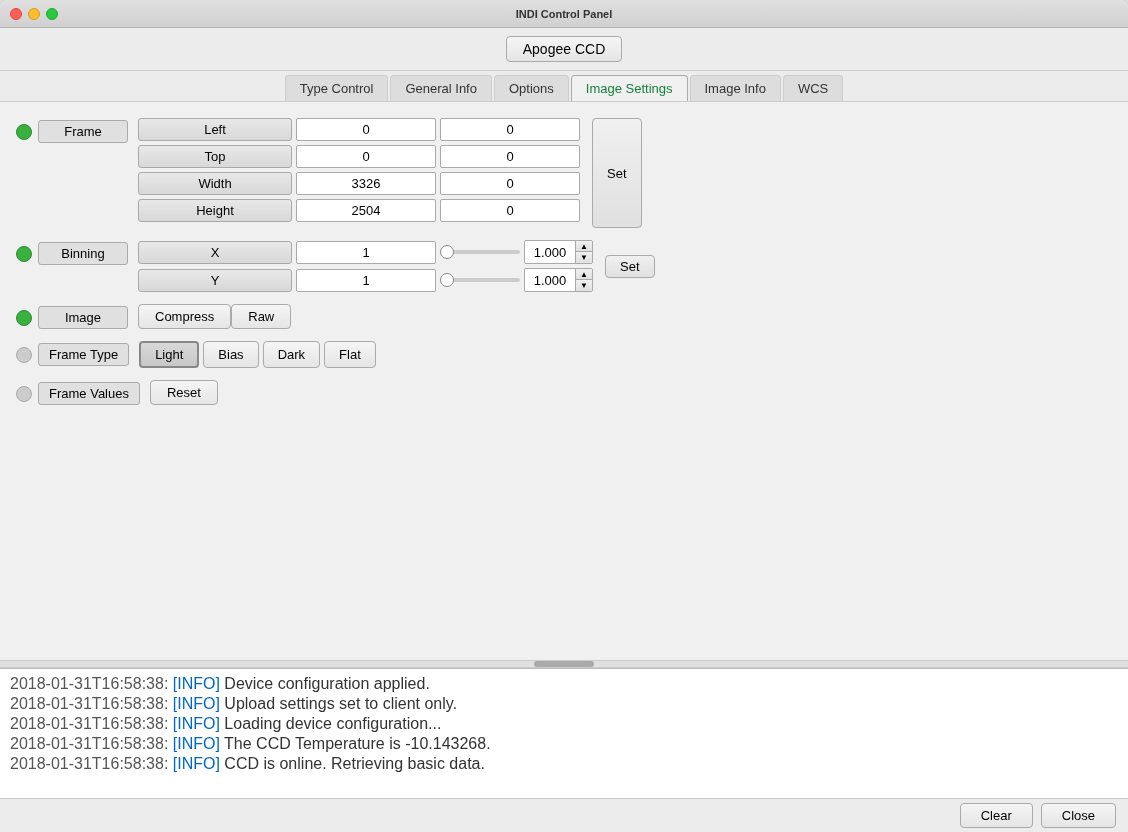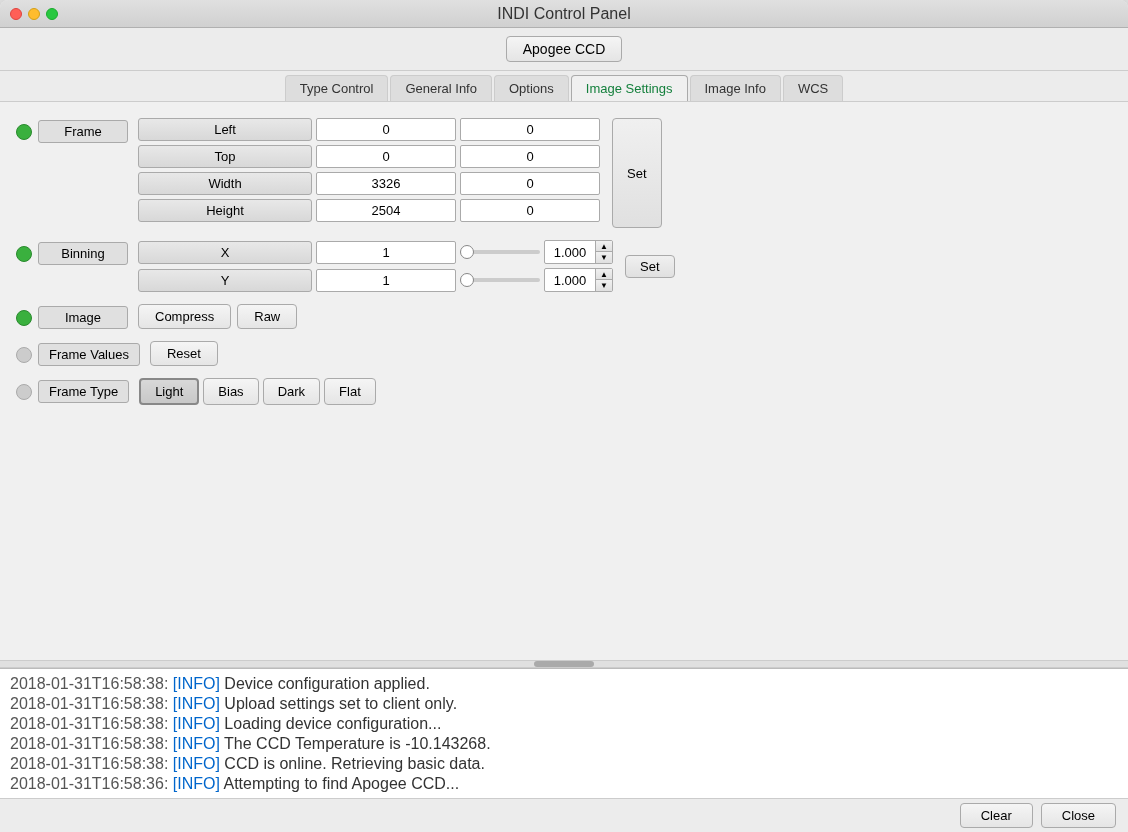--- a/index.html
+++ b/index.html
@@ -44,23 +44,23 @@
       width: 12px;
       height: 12px;
       border-radius: 50%;
     }
 
     .tl-close { background: #ff5f57; border: 1px solid #e0443e; }
     .tl-min { background: #febc2e; border: 1px solid #d4a017; }
     .tl-max { background: #28c840; border: 1px solid #1aac2d; }
 
     .titlebar-title {
-      font-size: 16px;
+      font-size: 11px;
       color: #333;
-      font-weight: 400;
+      font-weight: 700;
     }
 
     .toolbar {
       padding: 8px 0;
       display: flex;
       justify-content: center;
       background: #ececec;
       border-bottom: 1px solid #ccc;
     }
 
@@ -142,21 +142,21 @@
       display: flex;
       align-items: center;
       gap: 4px;
     }
 
     .field-label {
       background: linear-gradient(to bottom, #e8e8e8, #d8d8d8);
       border: 1px solid #aaa;
       border-radius: 3px;
       padding: 3px 0;
-      width: 174px;
+      width: 154px;
       text-align: center;
       font-size: 13px;
     }
 
     .field-input {
       background: white;
       border: 1px solid #aaa;
       border-radius: 2px;
       padding: 3px 6px;
       width: 140px;
@@ -267,21 +267,20 @@
       align-items: center;
     }
 
     .btn-compress, .btn-raw {
       background: linear-gradient(to bottom, #f5f5f5, #e5e5e5);
       border: 1px solid #aaa;
       border-radius: 4px;
       padding: 4px 16px;
       font-size: 13px;
       cursor: pointer;
-      margin-right: 6px;
     }
 
     .frame-type-btns {
       display: flex;
       gap: 4px;
     }
 
     .frame-type-btn {
       background: linear-gradient(to bottom, #f5f5f5, #e5e5e5);
       border: 1px solid #aaa;
@@ -485,35 +484,35 @@
       <div class="section-indicator indicator-green"></div>
       <div class="section-label-box">Image</div>
       <div class="image-section">
         <button class="btn-compress">Compress</button>
         <button class="btn-raw">Raw</button>
       </div>
     </div>
 
     <div class="section-wrapper">
       <div class="section-indicator indicator-gray"></div>
-      <div class="section-label-box">Frame Values</div>
-      <button class="btn-compress">Reset</button>
-    </div>
-
-    <div class="section-wrapper">
-      <div class="section-indicator indicator-gray"></div>
       <div class="section-label-box">Frame Type</div>
       <div class="frame-type-btns">
         <button class="frame-type-btn active">Light</button>
         <button class="frame-type-btn">Bias</button>
         <button class="frame-type-btn">Dark</button>
         <button class="frame-type-btn">Flat</button>
       </div>
     </div>
 
+    <div class="section-wrapper">
+      <div class="section-indicator indicator-gray"></div>
+      <div class="section-label-box">Frame Values</div>
+      <button class="btn-compress">Reset</button>
+    </div>
+
   </div>
 
   <div class="scrollbar-hint">
     <div class="scroll-thumb"></div>
   </div>
 
   <div class="log-panel">
     <div class="log-entry">
       <span class="log-timestamp">2018-01-31T16:58:38:</span>
       <span class="log-info">[INFO]</span>
@@ -532,25 +531,20 @@
     <div class="log-entry">
       <span class="log-timestamp">2018-01-31T16:58:38:</span>
       <span class="log-info">[INFO]</span>
       <span class="log-text"> The CCD Temperature is -10.143268.</span>
     </div>
     <div class="log-entry">
       <span class="log-timestamp">2018-01-31T16:58:38:</span>
       <span class="log-info">[INFO]</span>
       <span class="log-text"> CCD is online. Retrieving basic data.</span>
     </div>
-    <div class="log-entry">
-      <span class="log-timestamp">2018-01-31T16:58:36:</span>
-      <span class="log-info">[INFO]</span>
-      <span class="log-text"> Attempting to find Apogee CCD...</span>
-    </div>
   </div>
 
   <div class="bottom-bar">
     <button class="bottom-btn">Clear</button>
     <button class="bottom-btn">Close</button>
   </div>
 
 </div>
 
 </body></html>

